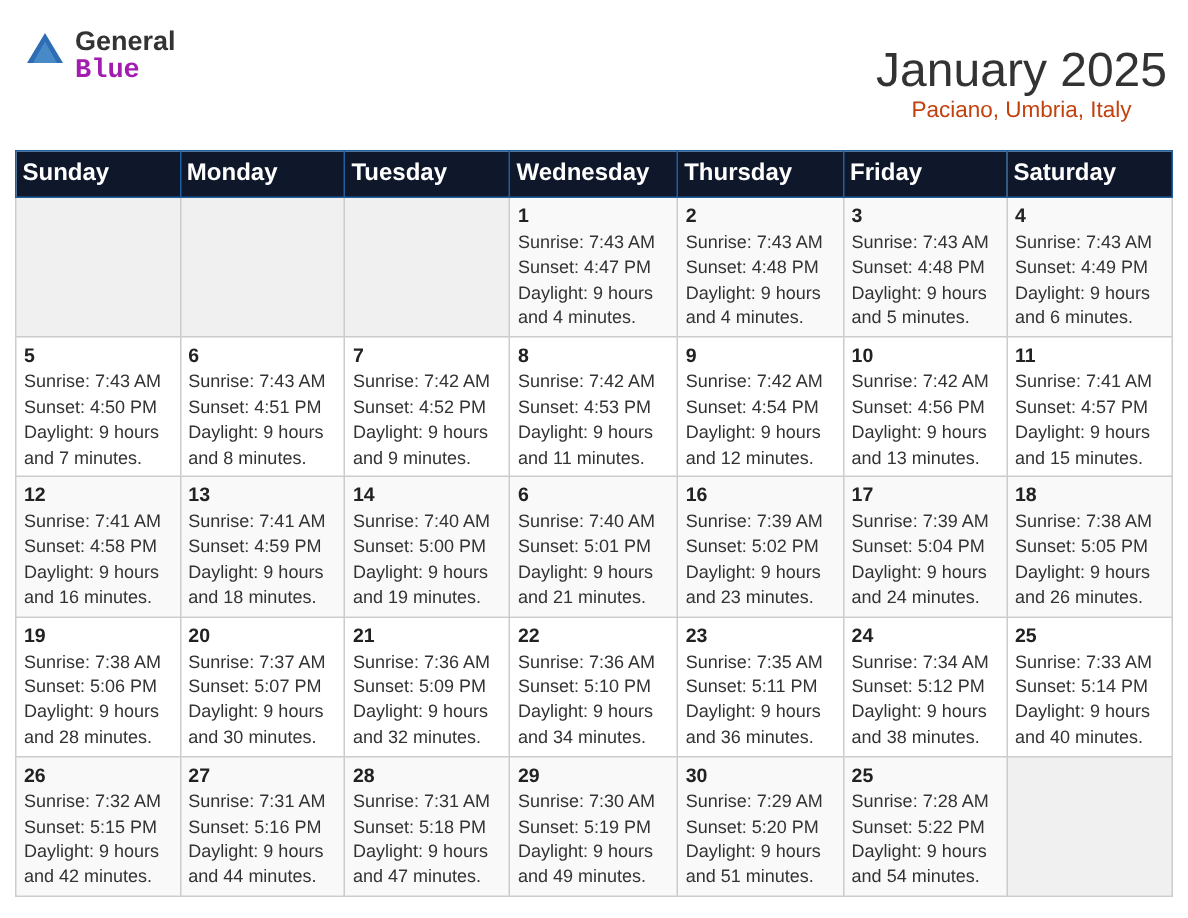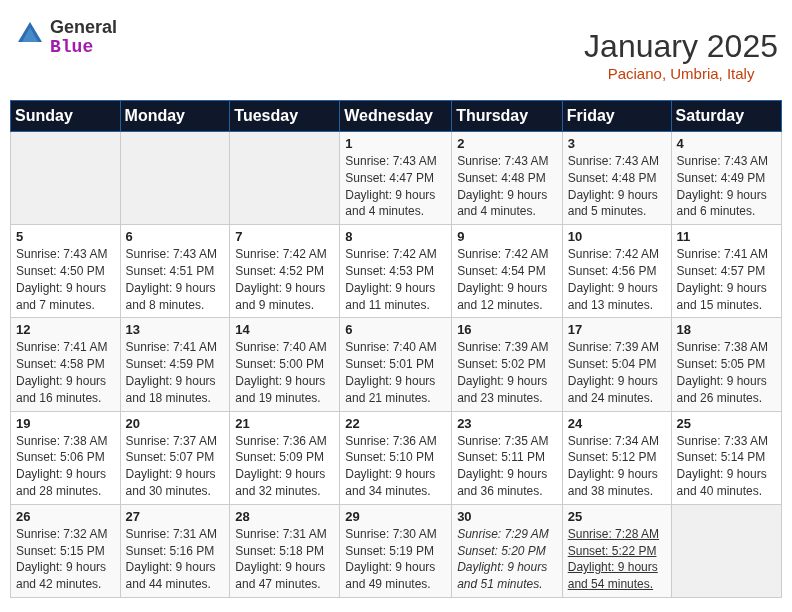--- a/index.html
+++ b/index.html
@@ -332,28 +332,28 @@
         </td>
         <td>
           <div class="day-number">29</div>
           <div class="day-info" style="white-space: pre-line;">Sunrise: 7:30 AM
 Sunset: 5:19 PM
 Daylight: 9 hours
 and 49 minutes.</div>
         </td>
         <td>
           <div class="day-number">30</div>
-          <div class="day-info" style="white-space: pre-line; font-style: italic;">Sunrise: 7:29 AM
+          <div class="day-info" style="white-space: pre-line;">Sunrise: 7:29 AM
 Sunset: 5:20 PM
 Daylight: 9 hours
 and 51 minutes.</div>
         </td>
         <td>
           <div class="day-number">25</div>
-          <div class="day-info" style="white-space: pre-line; text-decoration: underline;">Sunrise: 7:28 AM
+          <div class="day-info" style="white-space: pre-line;">Sunrise: 7:28 AM
 Sunset: 5:22 PM
 Daylight: 9 hours
 and 54 minutes.</div>
         </td>
         <td class="empty-cell"></td>
       </tr>
     </tbody>
 </table>
 
 </body></html>

